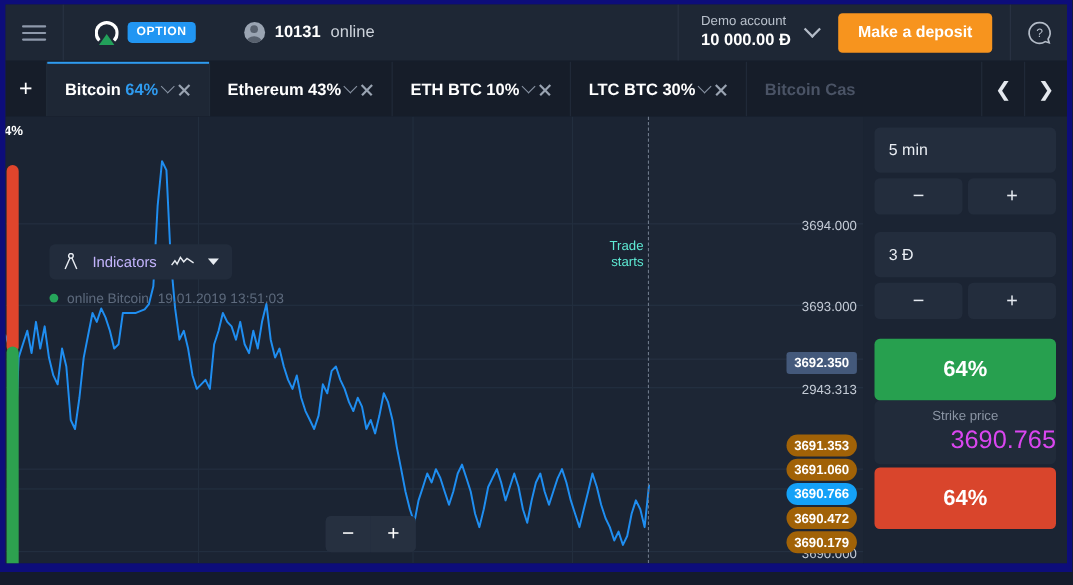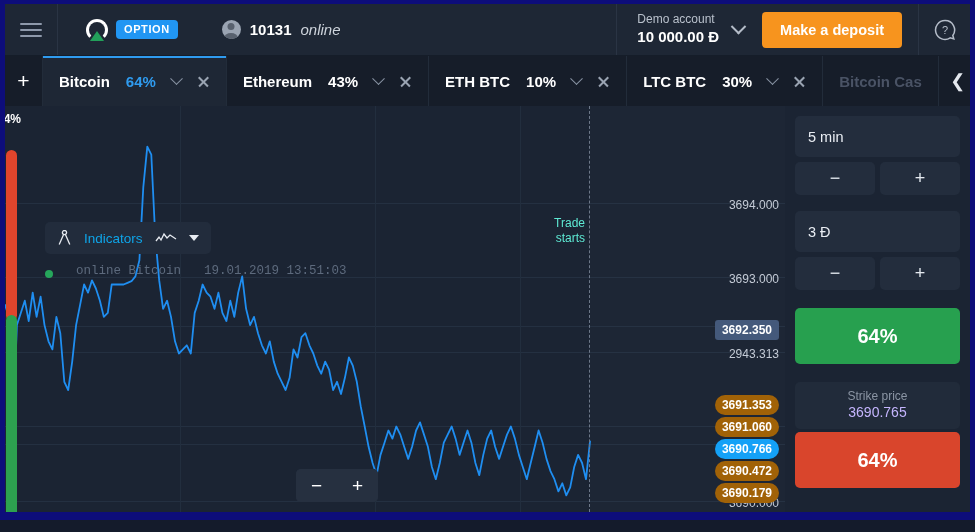--- a/index.html
+++ b/index.html
@@ -65,21 +65,21 @@
     content: ""; position: absolute; left: 50%; top: 3px;
     transform: translateX(-50%);
     width: 7px; height: 7px; border-radius: 50%; background: #58616e;
   }
   .avatar-icon::after {
     content: ""; position: absolute; left: 50%; bottom: -4px;
     transform: translateX(-50%);
     width: 14px; height: 10px; border-radius: 50% 50% 0 0; background: #58616e;
   }
   .online-count { color: #fff; font-size: 15px; font-weight: bold; }
-  .online-word { color: #cdd3db; font-size: 15px; font-style: italic; }
+  .online-word { color: #cdd3db; font-size: 15px; }
 
   .tb-right { margin-left: auto; display: flex; align-items: stretch; }
   .account-box {
     display: flex; align-items: center; gap: 14px;
     padding: 0 16px 0 20px;
     border-left: 1px solid #2a3444;
     cursor: pointer;
   }
   .acct-label { color: #b9c1cc; font-size: 12px; line-height: 1.35; }
   .acct-value { color: #fff; font-size: 15px; font-weight: bold; line-height: 1.35; }
@@ -105,21 +105,21 @@
     background: #161d29;
     display: flex; align-items: stretch;
     overflow: hidden;
   }
   .tab-add {
     width: 37px; min-width: 37px;
     display: flex; align-items: center; justify-content: center;
     color: #fff; font-size: 21px; cursor: pointer;
   }
   .tab {
-    display: flex; align-items: center; gap: 16px;
+    display: flex; align-items: center; gap: 4px;
     padding: 0 16px; position: relative;
     border-left: 1px solid #222c3a;
     cursor: pointer; white-space: nowrap;
   }
   .tab.active { background: #1e2735; }
   .tab.active::before {
     content: ""; position: absolute; left: 0; right: 0; top: 0;
     height: 2px; background: #2f9bef;
   }
   .tab-name { color: #fff; font-size: 15px; font-weight: bold; }
@@ -172,29 +172,29 @@
     color: #5eead4; font-size: 12px; line-height: 1.25; text-align: right;
     width: 44px;
   }
 
   .indicators-btn {
     position: absolute; left: 40px; top: 116px;
     display: flex; align-items: center; gap: 12px;
     background: #222c3c; border-radius: 5px;
     padding: 8px 12px; cursor: pointer;
   }
-  .ind-label { color: #0ea5e9; font-size: 13.5px; }
+  .ind-label { color: #c4b5fd; font-size: 13.5px; }
   .ind-caret {
     width: 0; height: 0;
     border-left: 5px solid transparent; border-right: 5px solid transparent;
     border-top: 6px solid #e7ebf1;
   }
   .legend {
     position: absolute; left: 40px; top: 158px;
-    display: flex; align-items: flex-end; gap: 23px; font-family: Liberation Mono, monospace;
+    display: flex; align-items: center; gap: 8px;
   }
   .legend-dot { width: 8px; height: 8px; border-radius: 50%; background: #26a65b; }
   .legend-txt { color: #5d6a7d; font-size: 12.5px; }
   .legend-time { color: #5d6a7d; font-size: 12.5px; }
 
   
   .axis-label {
     position: absolute; right: 6px;
     color: #c4cbd6; font-size: 12px; white-space: nowrap;
   }
@@ -261,25 +261,25 @@
     display: flex; align-items: center; justify-content: center;
     color: #e4e9f0; font-size: 18px; cursor: pointer;
   }
   .rp-gap { height: 16px; }
   .rp-call {
     margin-top: 18px; height: 56px; background: #27a04f; border-radius: 5px;
     display: flex; align-items: center; justify-content: center;
     color: #fff; font-size: 20px; font-weight: bold; cursor: pointer;
   }
   .rp-strike {
-    margin-top: 18px; background: #212b3a; border-radius: 5px;
+    margin-top: 0; background: #212b3a; border-radius: 5px;
     padding: 7px 0 9px; text-align: center;
   }
   .rp-strike-lbl { color: #8b95a4; font-size: 12px; }
-  .rp-strike-val { color: #c4b5fd; font-size: 14px; margin-top: 1px; }
+  .rp-strike-val { color: #d946ef; font-size: 23px; margin-top: 1px; text-align: right; }
   .rp-put {
     margin-top: 3px; height: 56px; background: #d9452c; border-radius: 5px;
     display: flex; align-items: center; justify-content: center;
     color: #fff; font-size: 20px; font-weight: bold; cursor: pointer;
   }
 </style>
 </head>
 <body>
 
 <div id="app">

